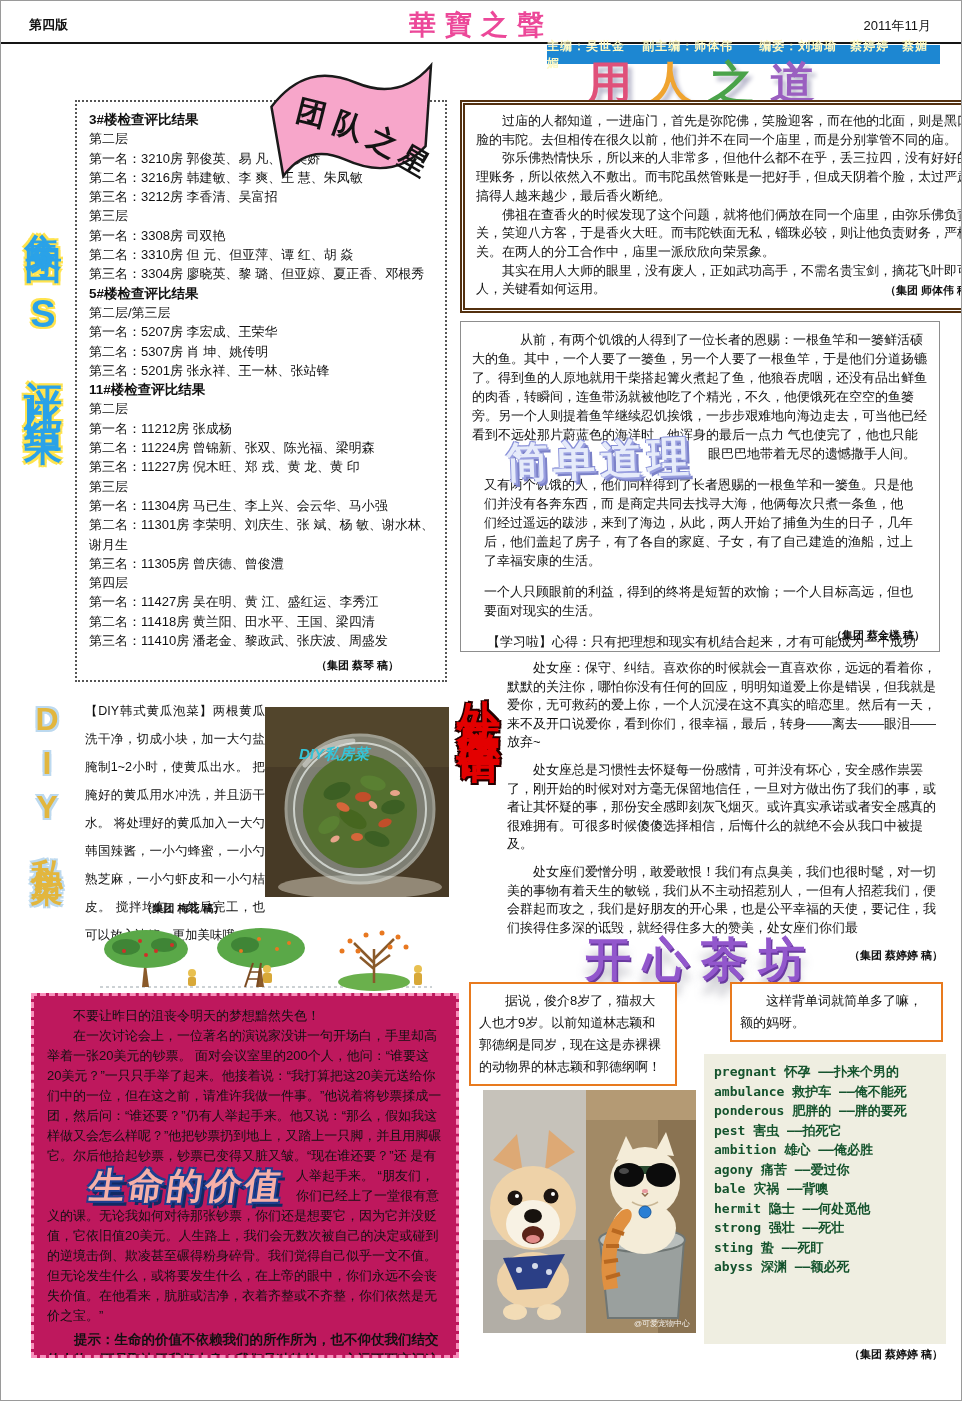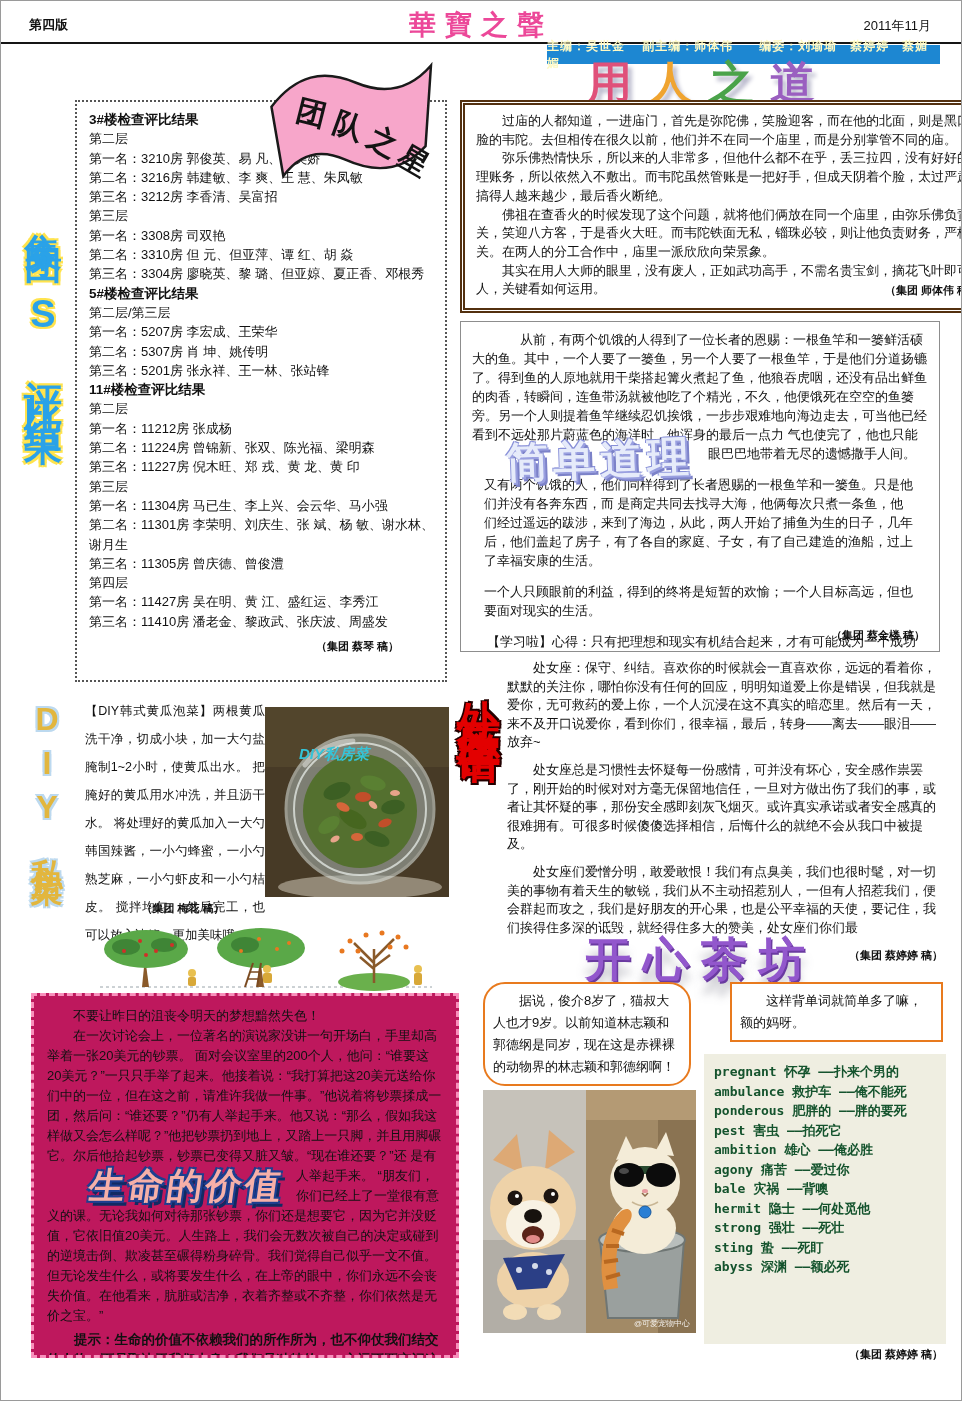--- a/index.html
+++ b/index.html
@@ -73,21 +73,21 @@
   #virgo-text{left:506px;top:658px;width:436px;font-size:13px;line-height:18.6px;}
   #virgo-text .para{margin:0 0 9px 0;text-indent:2em;}
   #virgo-attr{text-align:right;font-size:11px;font-weight:bold;margin-top:2px;}
 
   #teahouse-title{left:460px;top:928px;width:480px;text-align:center;font-size:46px;font-weight:bold;
                   color:#9257cc;letter-spacing:12px;
                   text-shadow:1.5px 1.5px 0 #6a3aa0,0 14px 8px rgba(125,125,140,.5);}
   .joke-box{border:2px solid #e87a1e;box-sizing:border-box;padding:6px 8px;font-size:13px;line-height:22px;
             background:#fff;overflow:hidden;}
   .joke-box .para{margin:0;text-indent:2em;}
-  #joke1{left:482px;top:981px;width:208px;height:104px;border-radius:22px;}
+  #joke1{left:468px;top:981px;width:208px;height:104px;}
   #joke2{left:729px;top:981px;width:213px;height:60px;}
 
   #wordlist{left:703px;top:1053px;width:242px;height:290px;background:#efeee1;box-sizing:border-box;
             padding:8px 4px 4px 10px;overflow:hidden;}
   #wordlist div{font-family:"DejaVu Sans Mono","Liberation Mono",monospace;font-weight:bold;
                 font-size:13px;line-height:19.5px;color:#14532d;}
   #teahouse-attr{left:780px;top:1346px;width:162px;text-align:right;font-size:11px;font-weight:bold;}
 
   #dog-photo{left:482px;top:1089px;width:103px;height:243px;}
   #cat-photo{left:585px;top:1089px;width:110px;height:243px;}
@@ -124,20 +124,21 @@
         <div>第二层</div>
         <div>第一名：11212房 张成杨</div>
         <div>第二名：11224房 曾锦新、张双、陈光福、梁明森</div>
         <div>第三名：11227房 倪木旺、郑 戎、黄 龙、黄 印</div>
         <div>第三层</div>
         <div>第一名：11304房 马已生、李上兴、会云华、马小强</div>
         <div>第二名：11301房 李荣明、刘庆生、张 斌、杨 敏、谢水林、谢月生</div>
         <div>第三名：11305房 曾庆德、曾俊澧</div>
         <div> 第四层</div>
         <div>第一名：11427房 吴在明、黄 江、盛红运、李秀江</div>
+        <div>第二名：11418房 黄兰阳、田水平、王国、梁四清</div>
         <div>第三名：11410房 潘老金、黎政武、张庆波、周盛发</div>
       </div>
     <div id="sixs-attr">（集团 蔡琴 稿）</div>
   </div>
   <svg class="abs" id="ribbon" viewBox="0 0 178 142">
     <path d="M8,46 C35,16 62,12 94,28 C122,42 148,38 170,16 L159,96 C132,122 104,118 78,104 C52,90 32,96 15,116 Z" fill="#f7a6ca" stroke="#1a1a1a" stroke-width="2.5"></path>
     <text x="30" y="60" transform="rotate(18 30 60)">团</text>
     <text x="66" y="74" transform="rotate(24 66 74)">队</text>
     <text x="99" y="90" transform="rotate(30 99 90)">之</text>
     <text x="128" y="110" transform="rotate(34 128 110)">星</text>

